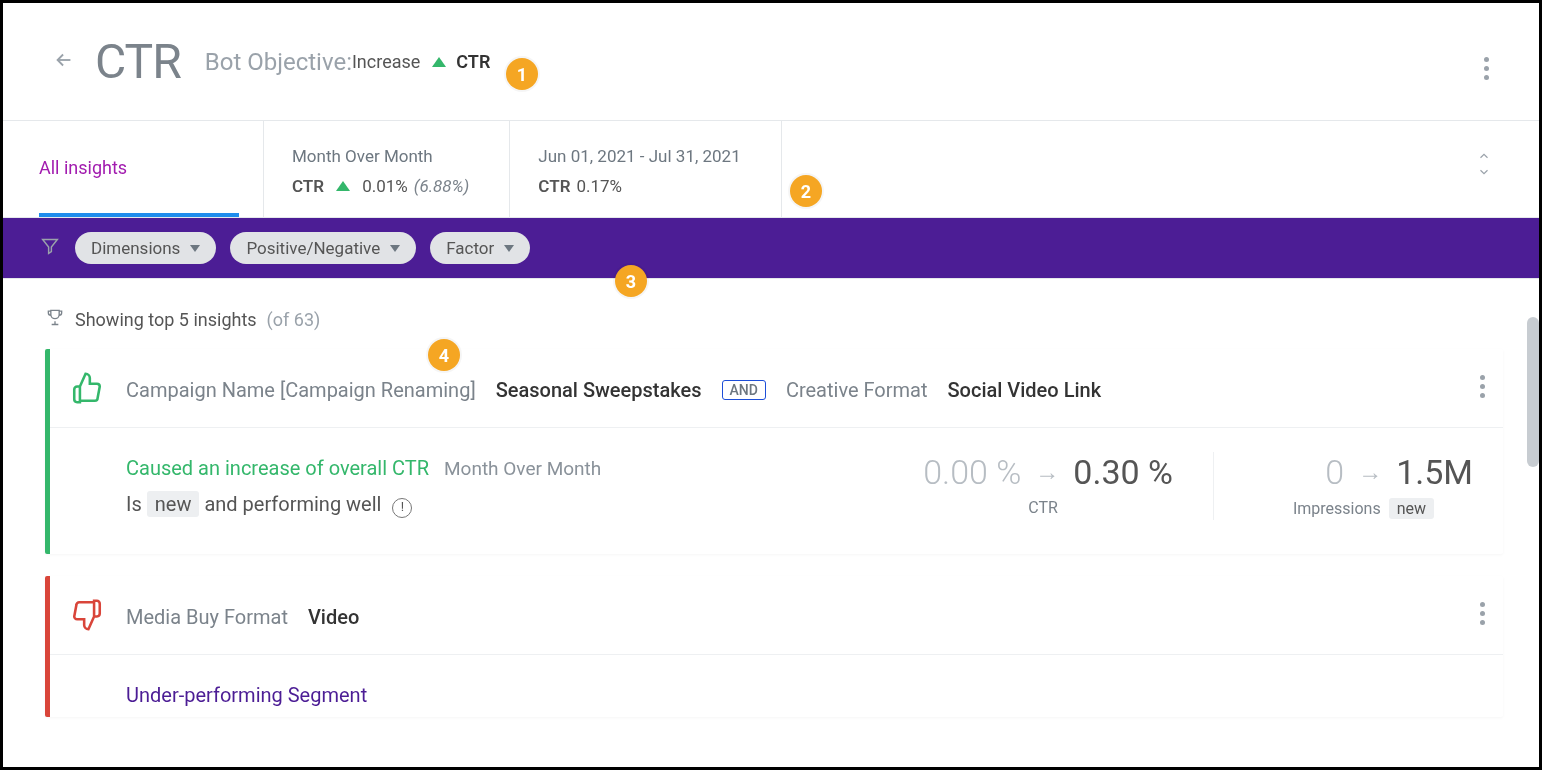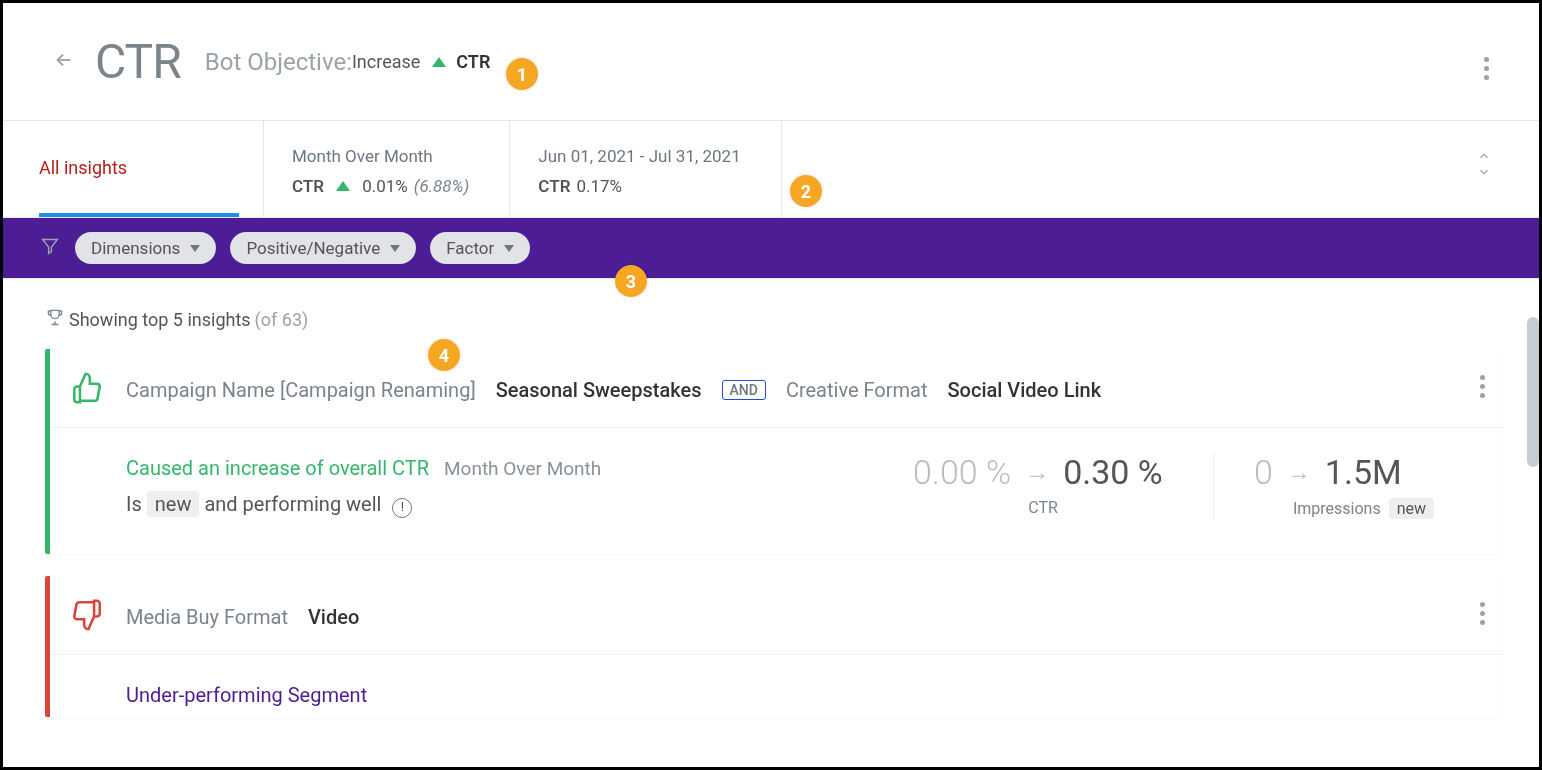--- a/index.html
+++ b/index.html
@@ -73,21 +73,21 @@
 
   
   .stats-bar {
     display: flex;
     align-items: stretch;
     padding: 0 36px 0 36px;
     position: relative;
     height: 96px;
   }
   .tab-active {
-    color: #b91c1c;
+    color: #a21caf;
     font-size: 18px;
     padding: 0 20px 0 0;
     display: flex;
     align-items: center;
     border-bottom: 4px solid #1f8ded;
     height: 100%;
     cursor: pointer;
     margin-right: 24px;
     min-width: 200px;
   }
@@ -132,21 +132,21 @@
   }
   .chev-down {
     width:0;height:0;border-left:5px solid transparent;border-right:5px solid transparent;border-top:7px solid #6d7780;
   }
 
   
   .insight-count {
     padding: 28px 36px 18px 42px;
     display:flex;
     align-items:center;
-    gap:4px;
+    gap:10px;
     color:#555;
     font-size:18px;
   }
   .insight-count .muted { color:#9aa2aa;}
   .trophy { color:#7b838b; }
 
   
   .card {
     margin: 0 36px 22px 42px;
     border-left: 5px solid;
@@ -195,21 +195,21 @@
   .desc .info-icon {
     display:inline-flex; width:20px; height:20px; border:1.5px solid #777; border-radius:50%;
     align-items:center; justify-content:center; font-size:13px; margin-left:6px; color:#555;
   }
 
   .metric-col {
     text-align:center;
     min-width: 260px;
   }
   .metric-col.sep { border-left:1px solid #eef0f2; padding-left:40px;}
-  .big-num { font-size:34px; display:flex; align-items:center; justify-content:flex-start; gap:14px;}
+  .big-num { font-size:34px; display:flex; align-items:center; justify-content:flex-end; gap:14px;}
   .big-num .from { color:#b7bdc3; font-weight:300;}
   .big-num .to { color:#555; font-weight:400;}
   .arrow-right { color:#b7bdc3; font-size:24px;}
   .metric-label { font-size:16px; color:#7b838b; margin-top:6px; display:flex; justify-content:center; gap:8px; align-items:center;}
   .metric-label .tag { background:#edeff1; padding:1px 8px; border-radius:3px; color:#555; font-size:16px;}
 
   
   .badge {
     position:absolute;
     width:32px;height:32px;border-radius:50%;

